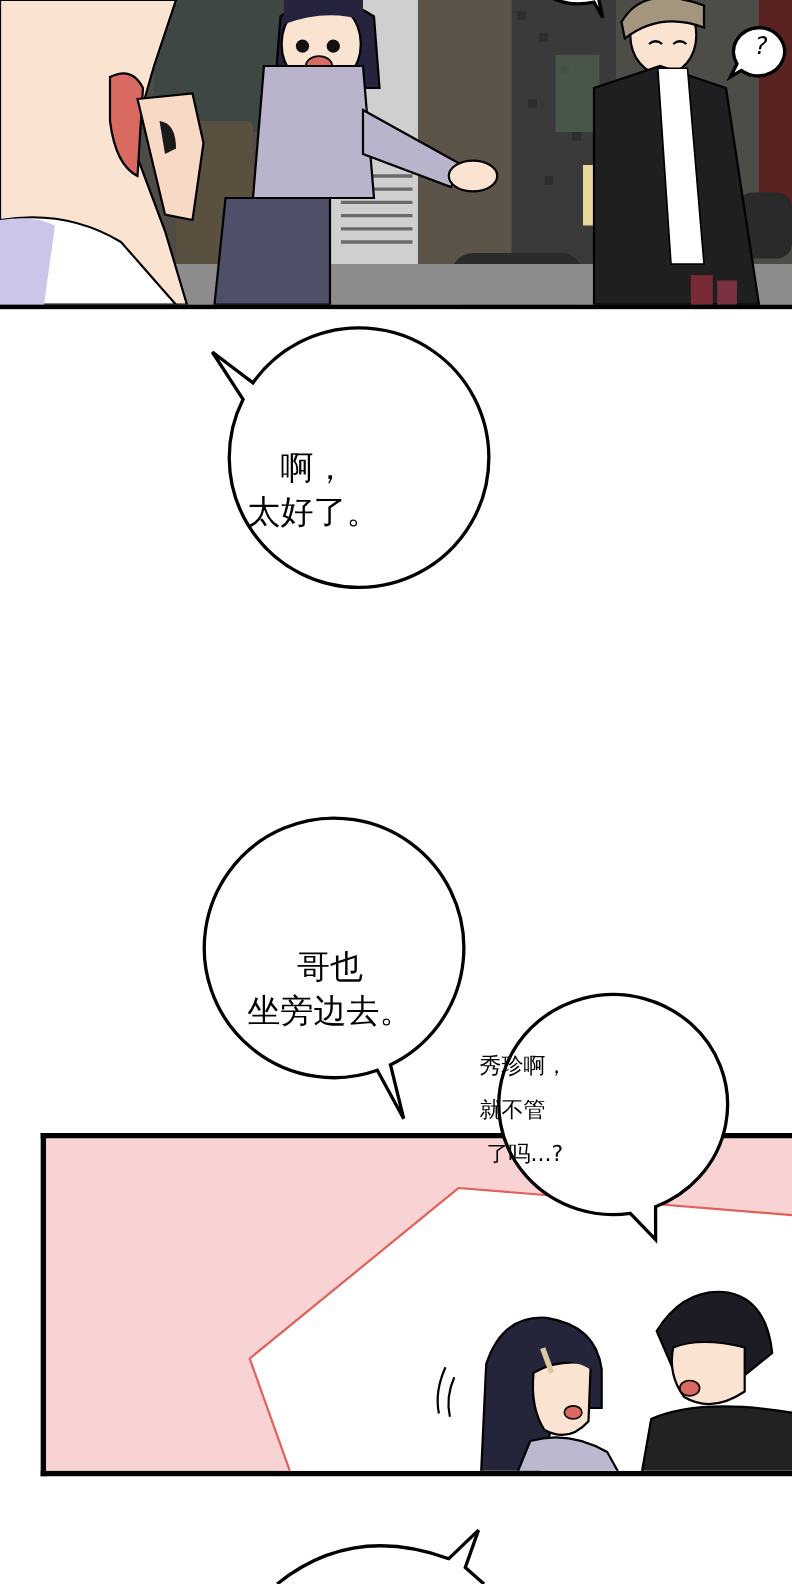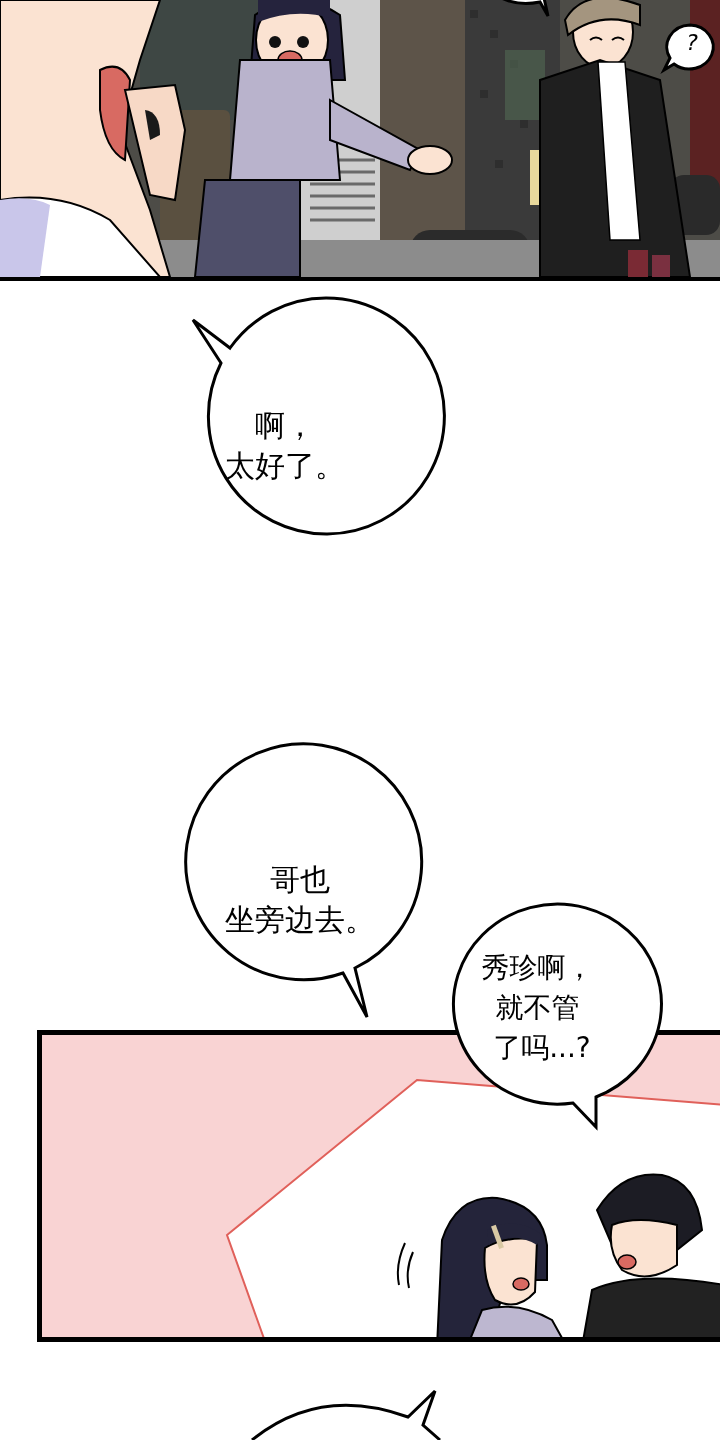--- a/index.html
+++ b/index.html
@@ -130,19 +130,19 @@
     <path d="M560 180 Q585 140 625 145 Q660 152 665 200 L640 220 L575 215 Z" fill="#1c1c24" stroke="#000" stroke-width="2"></path>
     <path d="M575 195 Q600 185 640 195 L640 235 Q610 255 585 240 Q570 220 575 195 Z" fill="#fbe3d2" stroke="#000" stroke-width="2"></path>
     <ellipse cx="590" cy="232" rx="9" ry="7" fill="#d86a62" stroke="#000" stroke-width="1.5"></ellipse>
     <path d="M555 260 Q600 240 688 255 L688 317 L545 317 Z" fill="#222222" stroke="#000" stroke-width="2"></path>
   </svg>
 </div>
 
 <svg class="bubble-svg" style="left:433px; top:905px;" width="215" height="225" viewBox="0 0 215 225">
   <path d="M140 198 L163 222 L163 192 A104 100 0 1 0 140 198 Z" fill="#fff" stroke="#000" stroke-width="3"></path>
 </svg>
-<div class="bubble-text" style="left:455px; top:948px; width:165px; font-size:28px; line-height:40px; text-align:center;">秀珍啊，
+<div class="bubble-text" style="left:436px; top:948px; width:165px; font-size:20px; line-height:40px; text-align:left;">秀珍啊，
 就不管
  了吗...?</div>
 
 <svg class="bubble-svg" style="left:240px; top:1385px;" width="210" height="60" viewBox="0 0 210 60">
   <path d="M12 55 Q80 0 168 32 L195 6 L183 40 L200 55" fill="#fff" stroke="#000" stroke-width="3"></path>
 </svg>
 
 </body></html>

